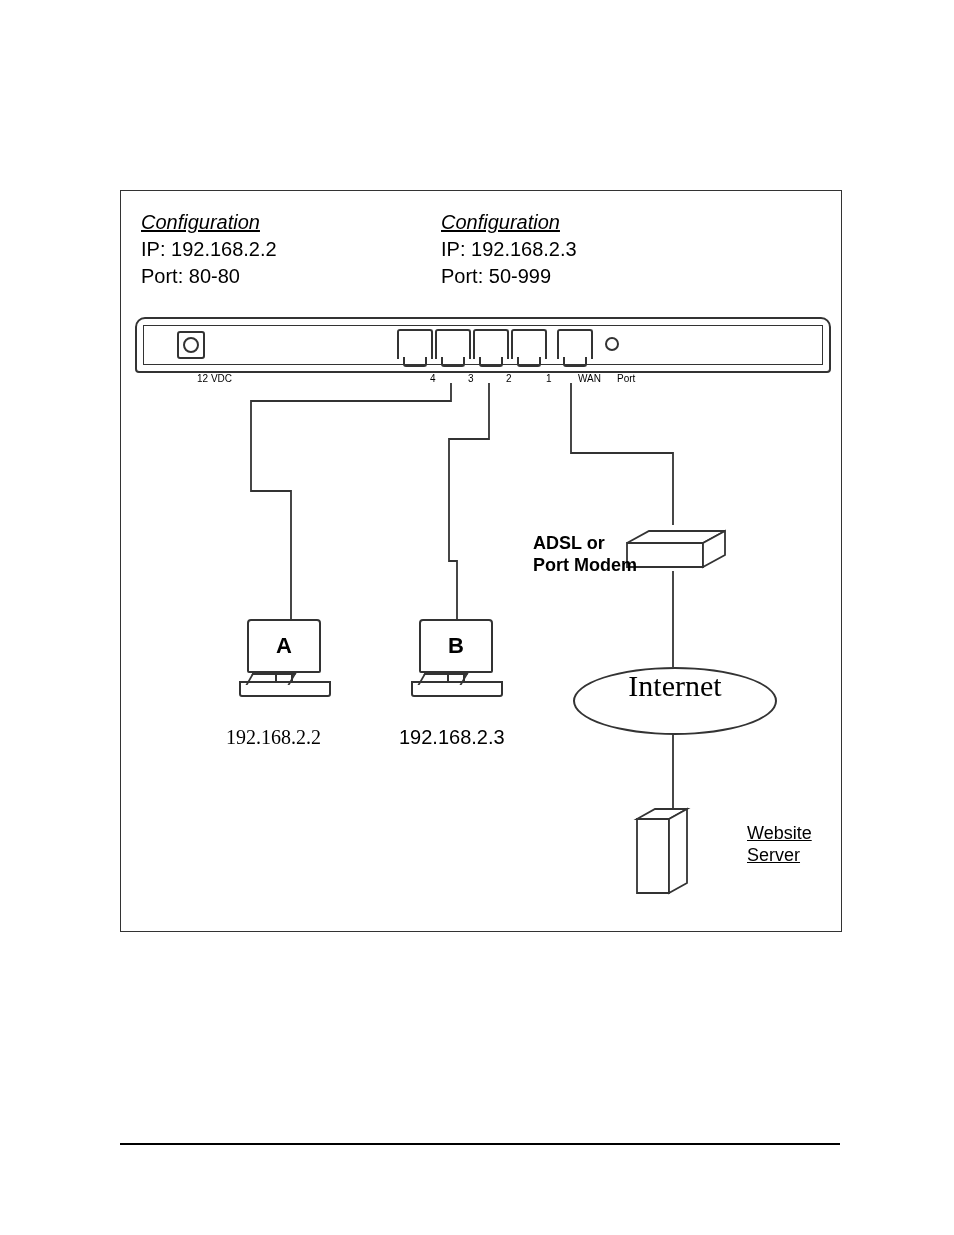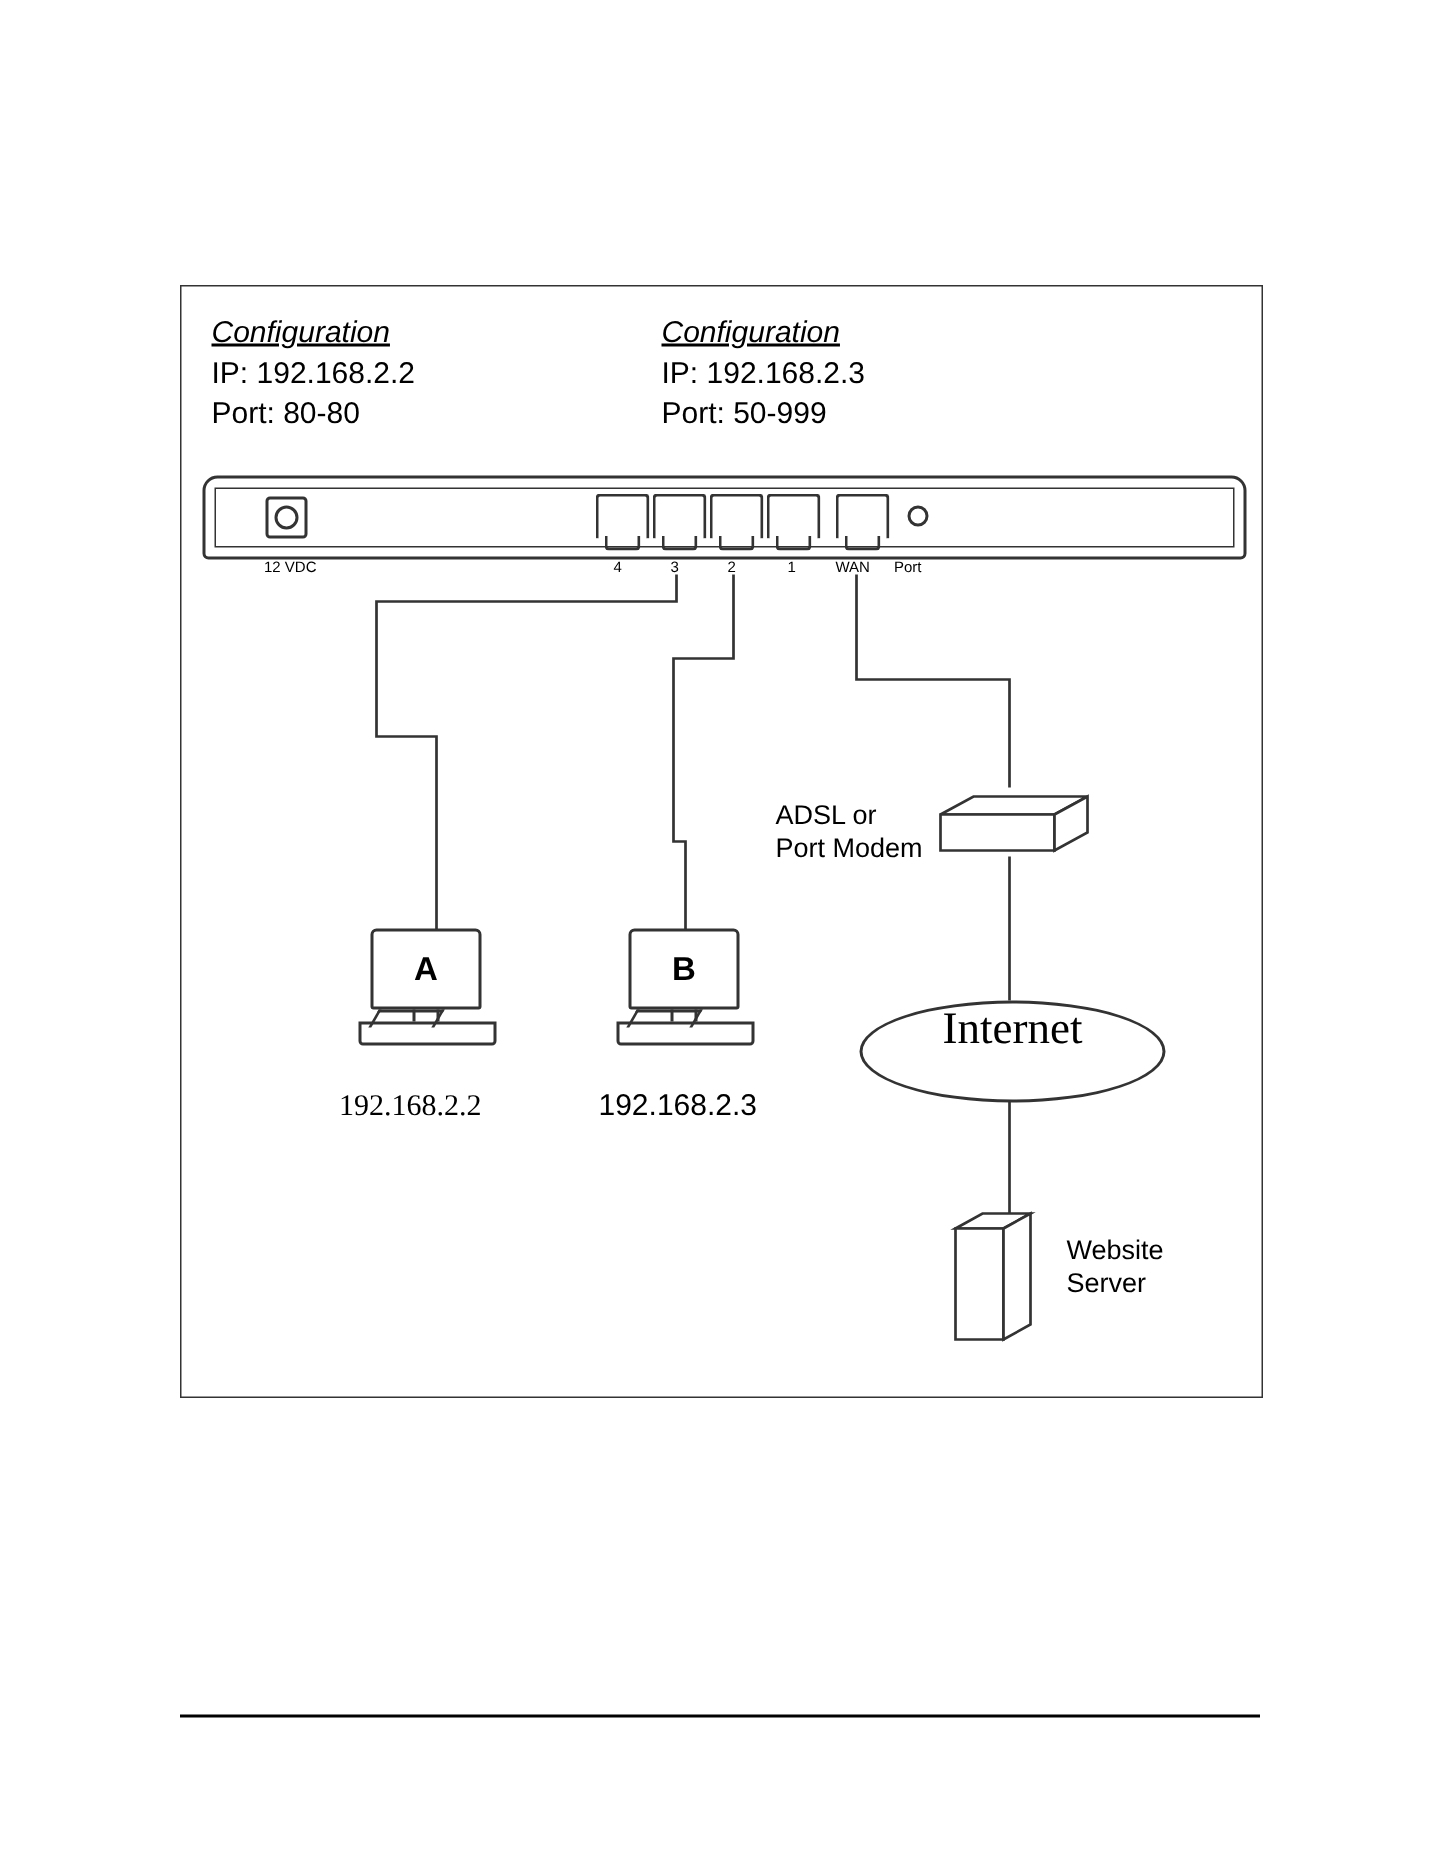--- a/index.html
+++ b/index.html
@@ -99,20 +99,21 @@
     height: 10px;
     border: 2px solid #333;
     border-radius: 50%;
   }
   .router-labels {
     position: absolute;
     font-size: 10px;
     font-family: Arial, sans-serif;
     color: #000;
     white-space: nowrap;
+    margin-left: 21px;
   }
   
   .computer {
     position: absolute;
     width: 90px;
     height: 78px;
   }
   .monitor {
     width: 70px;
     height: 50px;
@@ -285,39 +286,39 @@
 
     <div class="modem" style="left:496px; top:334px;">
       <svg viewBox="0 0 110 46">
         <g stroke="#333" stroke-width="1.8" fill="#fff">
           <path d="M 10 18 L 86 18 L 108 6 L 32 6 Z"></path>
           <path d="M 10 18 L 86 18 L 86 42 L 10 42 Z"></path>
           <path d="M 86 18 L 108 6 L 108 30 L 86 42 Z"></path>
         </g>
       </svg>
     </div>
-    <div class="modem-label" style="left:396px; top:342px;">
+    <div class="modem-label" style="left:412px; top:342px;font-weight:bold;">
       <div>ADSL or</div>
       <div>Port Modem</div>
     </div>
 
     <div class="internet" style="left:452px; top:476px;">
       <span>Internet</span>
     </div>
 
     <div class="server" style="left:510px; top:616px;">
       <svg viewBox="0 0 60 90">
         <g stroke="#333" stroke-width="1.8" fill="#fff">
           <path d="M 6 12 L 38 12 L 56 2 L 24 2 Z"></path>
           <path d="M 6 12 L 38 12 L 38 86 L 6 86 Z"></path>
           <path d="M 38 12 L 56 2 L 56 76 L 38 86 Z"></path>
         </g>
       </svg>
     </div>
-    <div class="server-label" style="left:590px; top:632px;">
+    <div class="server-label" style="left:626px; top:632px;text-decoration:underline;">
       <div>Website</div>
       <div>Server</div>
     </div>
 
   </div>
 
   <hr class="hr-bottom">
 </div>
 
 </body></html>

